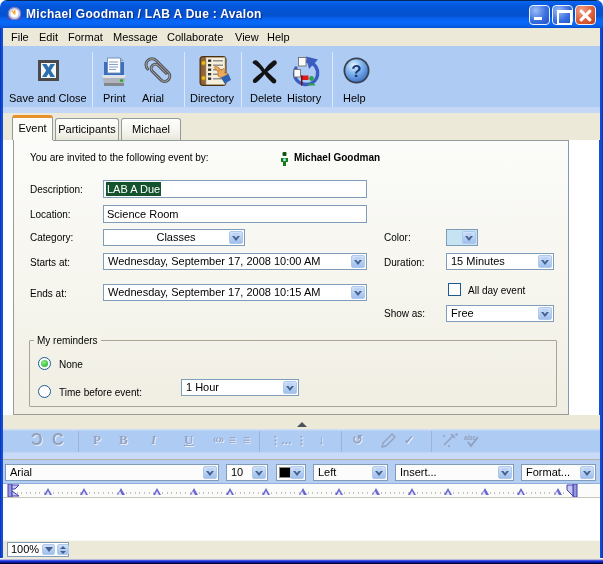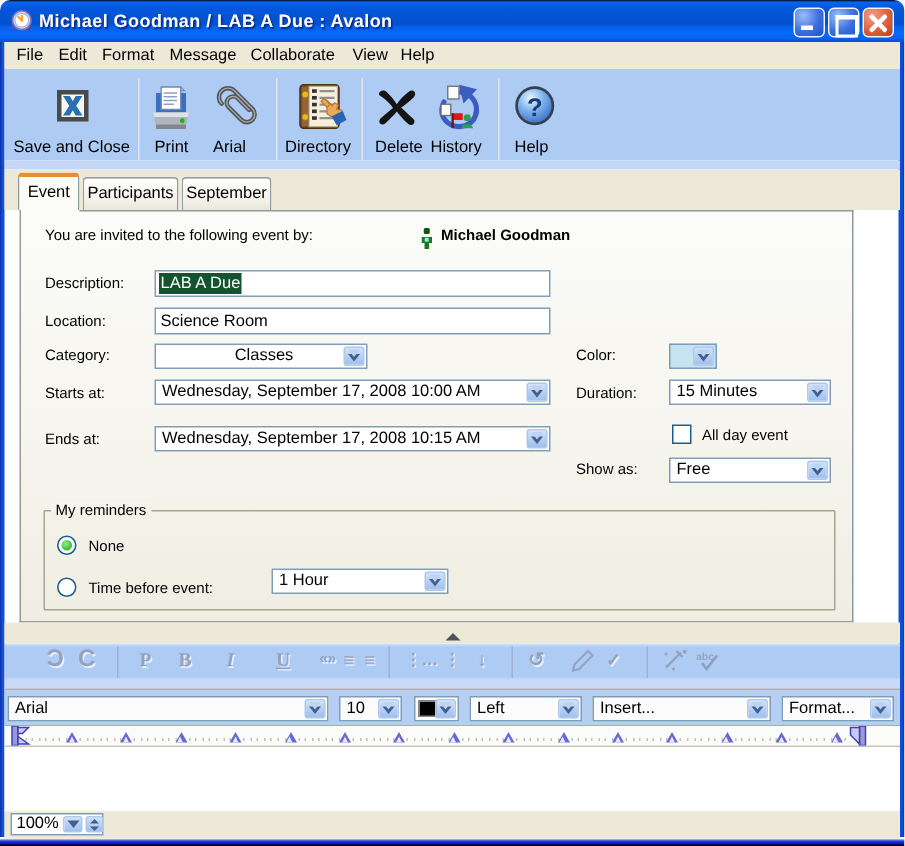--- a/index.html
+++ b/index.html
@@ -189,21 +189,21 @@
  </radialGradient>
     </defs>
  <text x="13.5" y="20" text-anchor="middle" font-family="Liberation Sans" font-size="17" font-weight="bold" fill="#1a3a78">?</text>
 </svg>
 <div class="tlabel" style="left:343px">Help</div>
 
 <div id="toolbar-strip"></div>
 
 <div id="tabzone"></div>
 <div class="tab" id="tab2">Participants</div>
-<div class="tab" id="tab3">September</div>
+<div class="tab" id="tab3">Michael</div>
 <div id="panel"></div>
 <div id="panel-top"></div>
 <div class="tab" id="tab1">Event</div>
 
 <div class="lbl" style="left:30px;top:152px">You are invited to the following event by:</div>
 <svg class="abs" style="left:281px;top:152px" width="7" height="14" viewBox="0 0 7 14">
  <rect x="1.5" y="0" width="4" height="4" rx="1" fill="#115511"></rect>
  <path d="M0,6 L7,6 L7,10 L5,10 L5,14 L2,14 L2,10 L0,10 Z" fill="#1a7a1a"></path>
  <rect x="2.2" y="6.5" width="2.6" height="2.6" fill="#9ae8f0"></rect>
 </svg>

